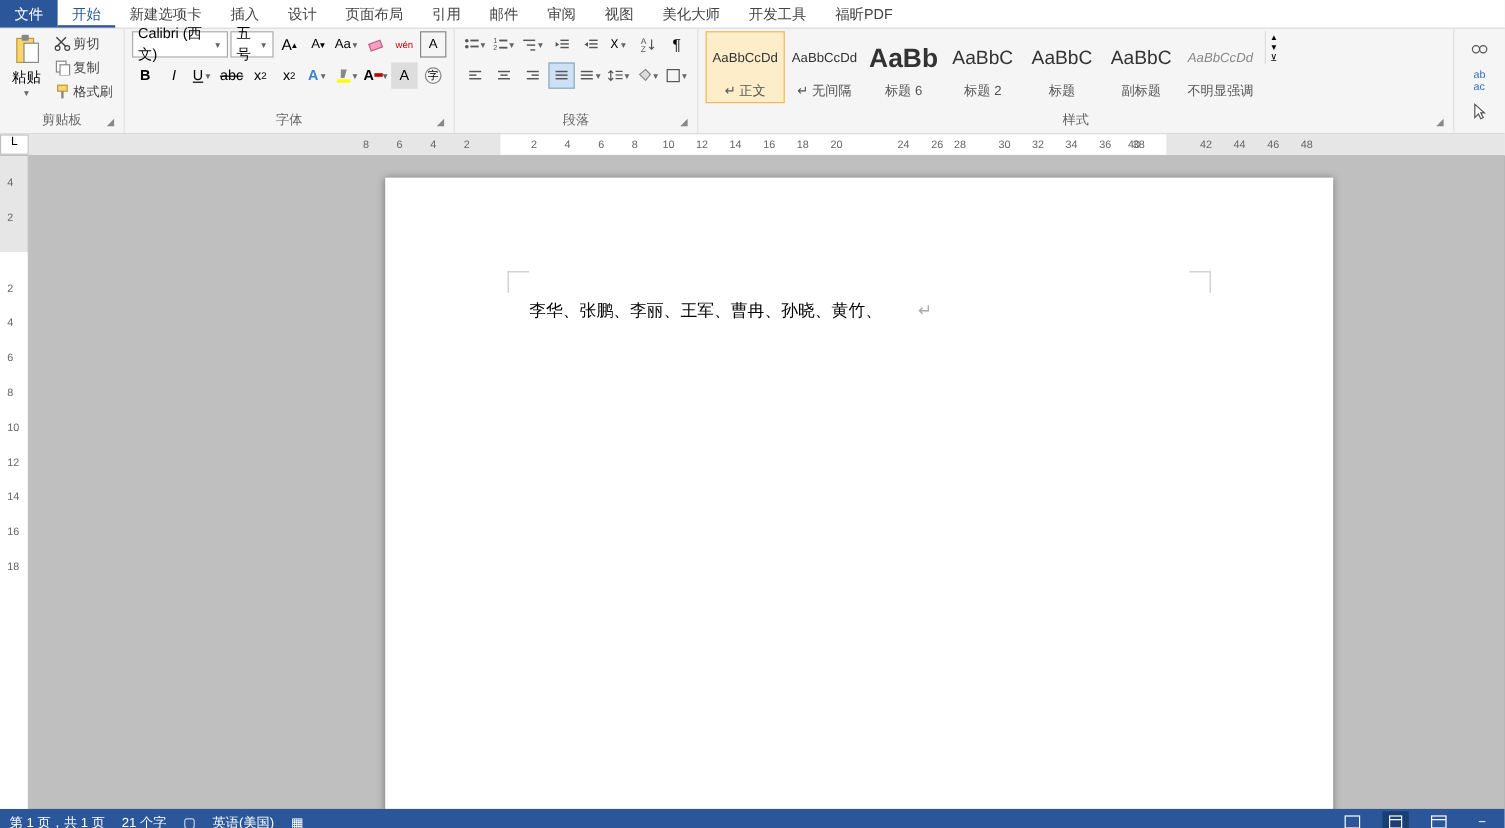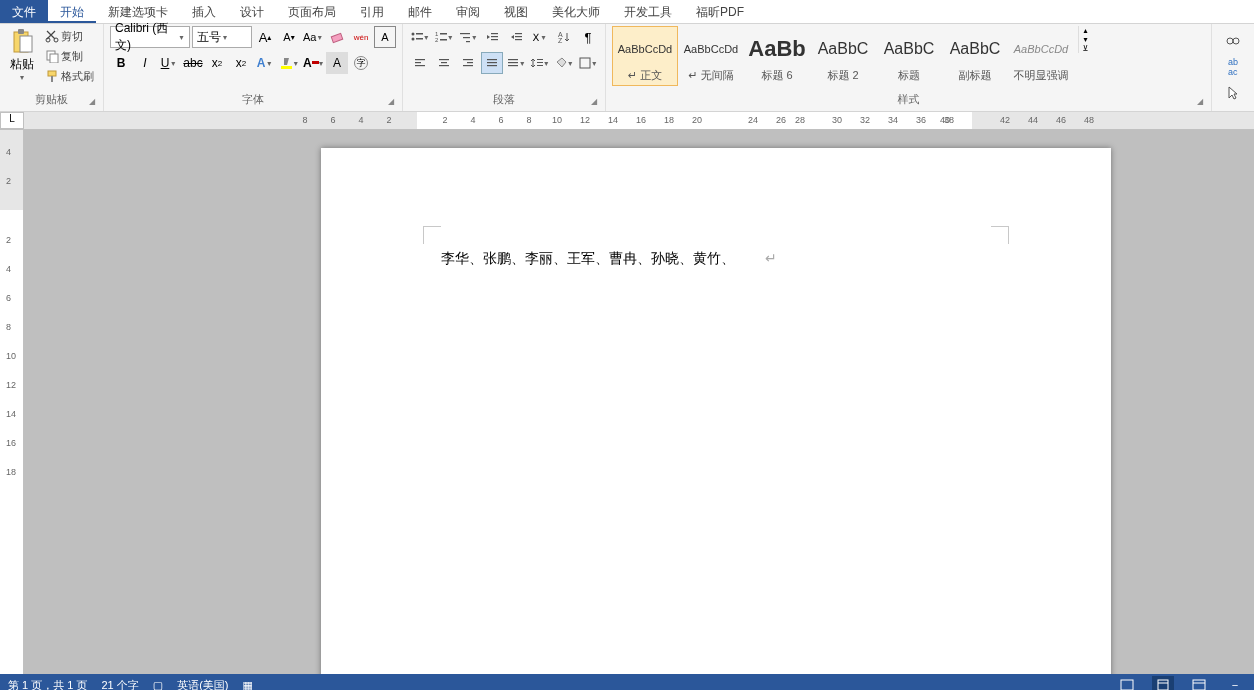--- a/index.html
+++ b/index.html
@@ -22,21 +22,21 @@
 .row { display: flex; align-items: center; gap: 2px; }
 
 .big-btn { display: flex; flex-direction: column; align-items: center; padding: 2px 4px; cursor: pointer; }
 .big-icon { width: 24px; height: 28px; display: flex; align-items: center; justify-content: center; }
 .small-btn { display: flex; align-items: center; gap: 2px; padding: 1px 3px; cursor: pointer; font-size: 11px; color: #444; height: 20px; }
 .icon-btn { width: 22px; height: 22px; display: flex; align-items: center; justify-content: center; cursor: pointer; border: 1px solid transparent; }
 .dd { width: 8px; font-size: 8px; color: #666; text-align: center; }
 
 .font-combo { border: 1px solid #ababab; background: #fff; height: 22px; padding: 0 4px; font-size: 12px; display: flex; align-items: center; }
 .font-combo.name { width: 80px; }
-.font-combo.size { width: 60px; }
+.font-combo.size { width: 36px; }
 
 
 .styles-gallery { display: flex; gap: 0; }
 .style-item { width: 66px; height: 60px; border: 1px solid transparent; display: flex; flex-direction: column; align-items: center; justify-content: center; cursor: pointer; padding: 2px; }
 .style-item.selected { border-color: #f0b85c; background: #fdeec9; }
 .style-preview { flex: 1; display: flex; align-items: center; justify-content: center; overflow: hidden; width: 100%; }
 .style-name { font-size: 11px; color: #555; }
 .gallery-scroll { display: flex; flex-direction: column; width: 14px; border-left: 1px solid #ddd; }
 .gallery-scroll div { flex: 1; display: flex; align-items: center; justify-content: center; font-size: 8px; cursor: pointer; }
 

